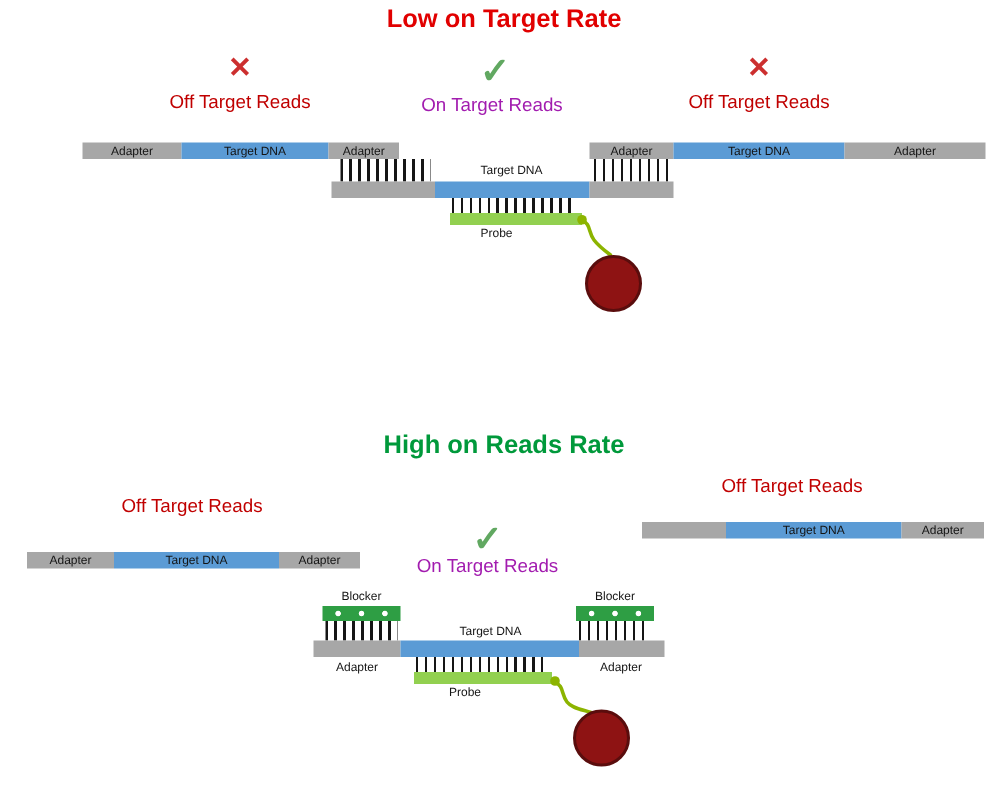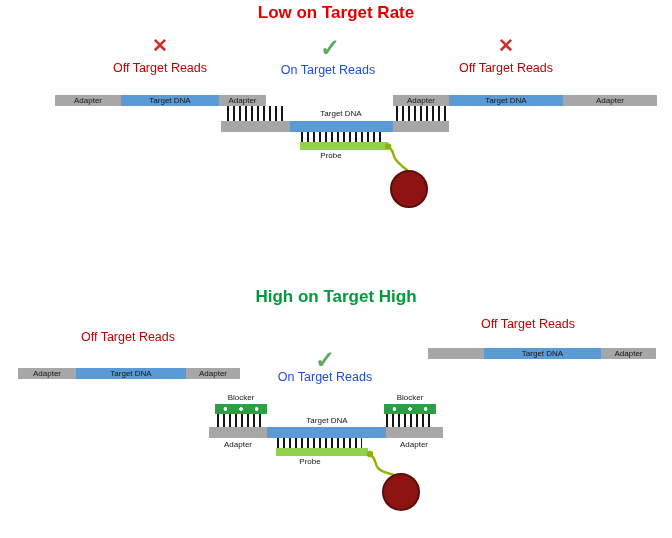--- a/index.html
+++ b/index.html
@@ -7,21 +7,21 @@
     position:relative; width:672px; height:538px; background:#ffffff;
     font-family:"Liberation Sans", sans-serif; overflow:hidden;
   }
   .abs { position:absolute; }
   .ctr { transform:translateX(-50%); }
   .h1  { font-size:17px; font-weight:bold; width:672px; text-align:center; line-height:1.1; }
   .h1.red   { color:#e10000; }
   .h1.green { color:#00993b; }
   .callout { font-size:12.5px; font-weight:normal; white-space:nowrap; line-height:1.1; }
   .callout.red   { color:#c00000; }
-  .callout.green { color:#1d4ed8; }
+  .callout.green { color:#a21caf; }
   .mark { font-weight:bold; line-height:1; }
   .mark.cross { color:#cc2f2f; font-size:19px; }
   .mark.check { color:#61a861; font-size:24px; }
   .bar { display:flex; height:11px; }
   .seg { display:flex; align-items:center; justify-content:center;
          font-size:8px; line-height:1; color:#141414; white-space:nowrap; overflow:hidden; }
   .seg.adapter { background:#a7a7a7; }
   .seg.target  { background:#5b9bd5; }
   .tlabel { font-size:8px; line-height:1; color:#141414; white-space:nowrap; }
   .comb { background-image:repeating-linear-gradient(to right,#151515 0,#151515 1.6px,transparent 1.6px,transparent 6px); }
@@ -72,21 +72,21 @@
   </div>
   <div class="abs comb" style="left:301px; top:132px; width:83px; height:10px;"></div>
   <div class="abs probe" style="left:300px; top:142px; width:88px;"></div>
   <div class="abs ctr tlabel" style="left:331px; top:152px;">Probe</div>
   <svg class="abs linker" style="left:380px; top:143px;" width="36" height="30" viewBox="0 0 36 30">
     <circle cx="8" cy="3.5" r="3.2" fill="#8cb400"></circle>
     <path d="M8,4 C14,6 12,12 16,17 C19,21 23,24 27,27" fill="none" stroke="#8cb400" stroke-width="2.4" stroke-linecap="round"></path>
   </svg>
   <div class="abs bead" style="left:390px; top:170px;"></div>
 
-  <div class="abs h1 green" style="left:0; top:288px;">High on Target High</div>
+  <div class="abs h1 green" style="left:0; top:288px;">High on Reads Rate</div>
 
   <div class="abs ctr callout red" style="left:128px; top:331px;">Off Target Reads</div>
   <div class="abs bar" style="left:18px; top:368px;">
     <div class="seg adapter" style="width:58px;">Adapter</div>
     <div class="seg target" style="width:110px;">Target DNA</div>
     <div class="seg adapter" style="width:54px;">Adapter</div>
   </div>
 
   <div class="abs ctr callout red" style="left:528px; top:318px;">Off Target Reads</div>
   <div class="abs bar" style="left:428px; top:348px;">

